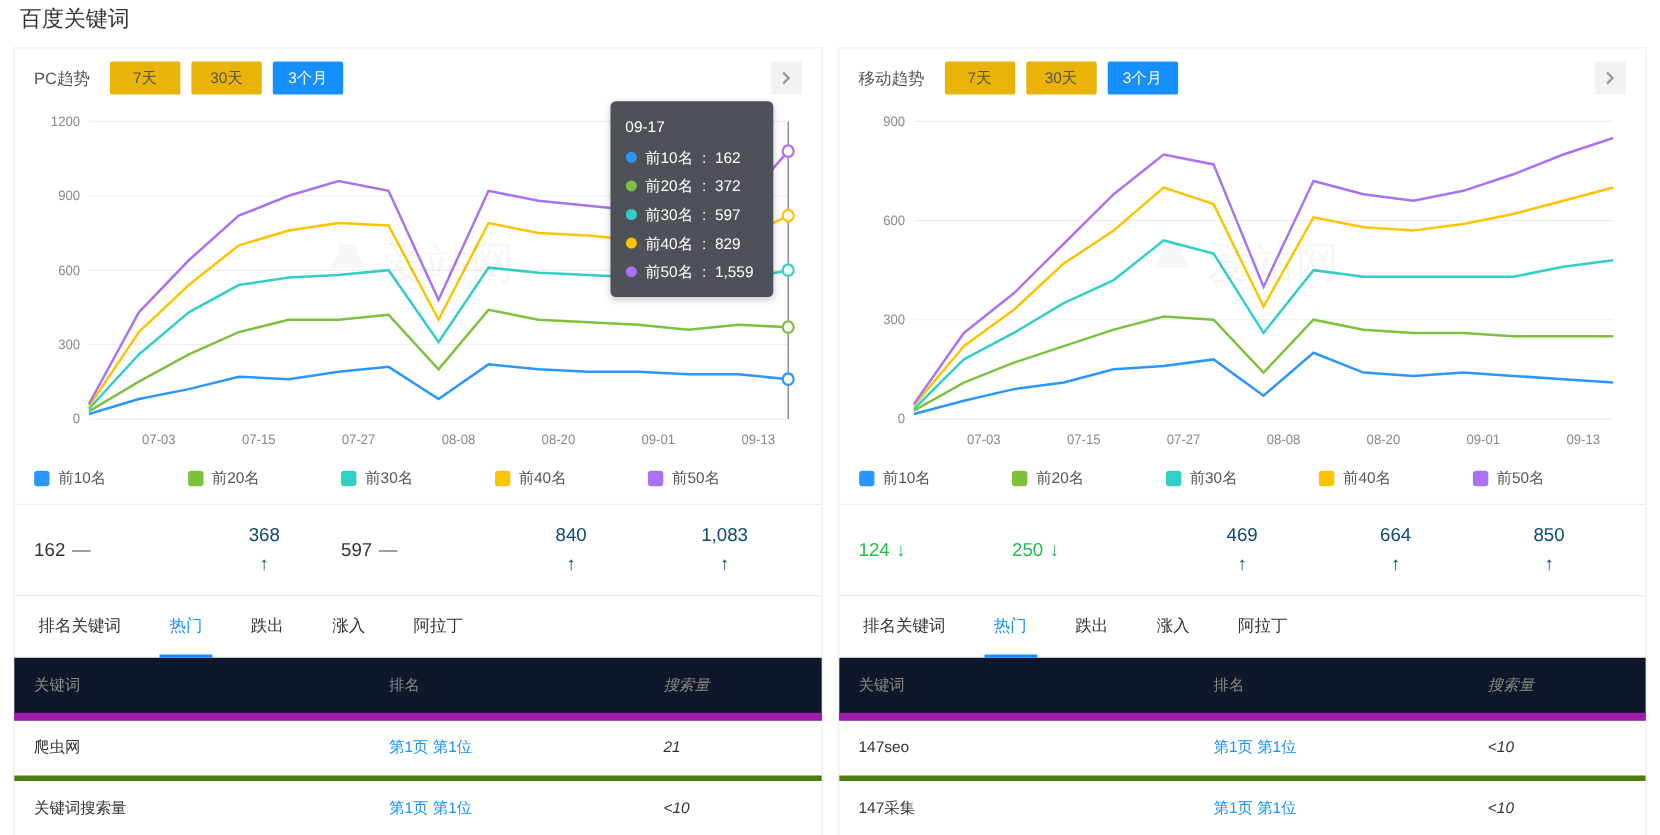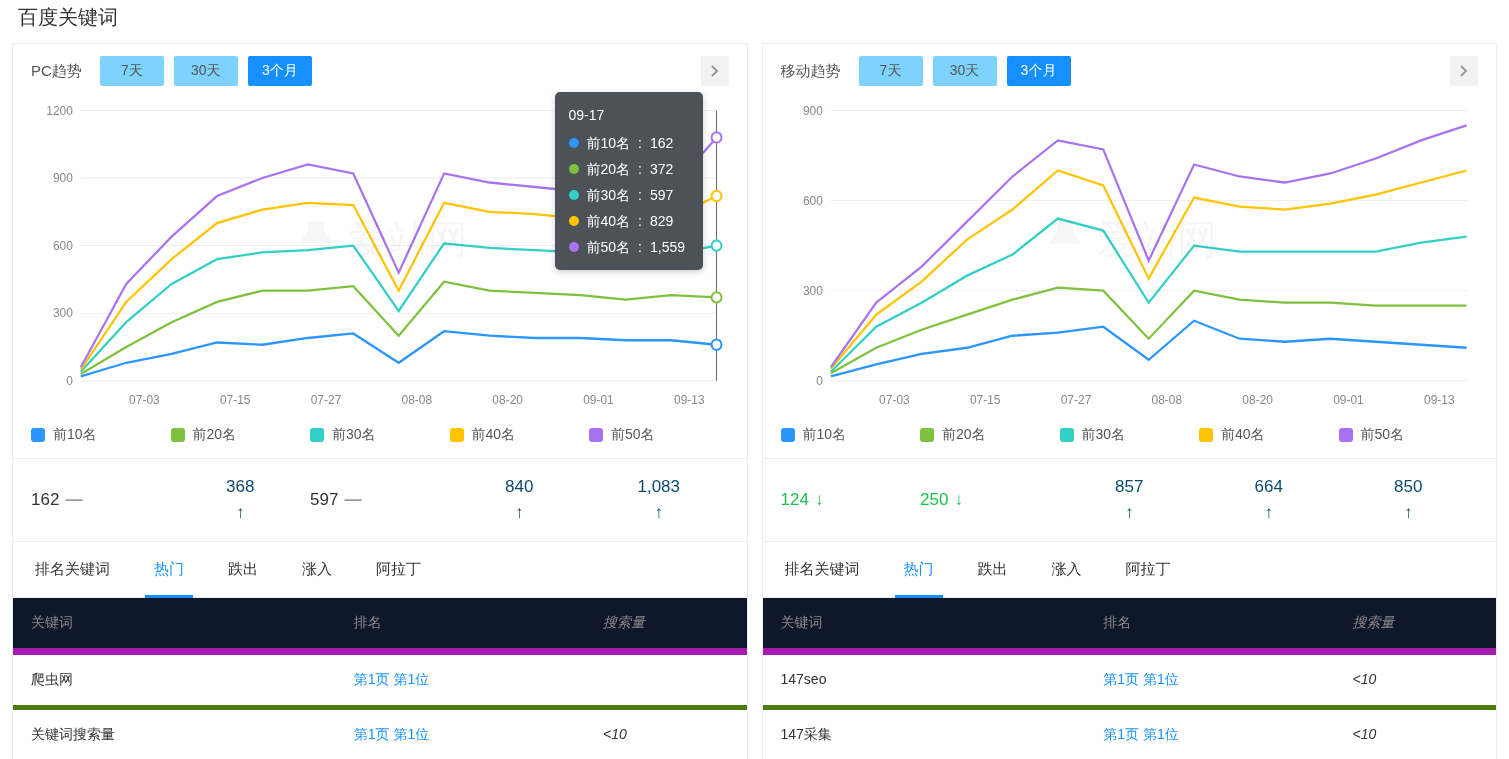--- a/index.html
+++ b/index.html
@@ -2,21 +2,21 @@
 <html><head>
 <meta charset="utf-8">
 <style>
   * { box-sizing: border-box; margin: 0; padding: 0; }
   body { font-family: "Microsoft YaHei", Arial, sans-serif; font-size: 14px; color: #333; background: #fff; width: 1509px; }
   .page-title { font-size: 20px; font-weight: 500; padding: 4px 18px 12px; color: #333; }
   .panels { display: flex; gap: 14px; padding: 0 12px 20px 12px; }
   .panel { flex: 1; border: 1px solid #eee; background: #fff; }
   .panel-header { display: flex; align-items: center; padding: 12px 18px 6px; gap: 10px; }
   .panel-label { font-size: 15px; color: #555; margin-right: 8px; }
-  .period-btn { display:inline-flex; align-items:center; justify-content:center; height: 30px; min-width: 64px; padding: 0 14px; background:#7dd3fc; border: none; border-radius: 2px; color:#555; font-size:14px; cursor:pointer; }
+  .period-btn { display:inline-flex; align-items:center; justify-content:center; height: 30px; min-width: 64px; padding: 0 14px; background:#eab308; border: none; border-radius: 2px; color:#555; font-size:14px; cursor:pointer; }
   .period-btn.active { background:#1690ff; color:#fff; }
   .nav-arrow { margin-left:auto; width:28px; height:30px; background:#f2f2f2; border:none; display:flex; align-items:center; justify-content:center; color:#999; cursor:pointer; }
   .chart-box { position:relative; height: 320px; padding: 8px 18px 0 18px; }
   svg.chart { width:100%; height:100%; display:block; }
   .gridline { stroke:#eee; stroke-width:1; }
   .series { fill:none; stroke-width:2.2; }
   .annotation-box { position:absolute; top:20px; left:128px; border:4px solid #ff2a2a; padding:6px 14px; background:#fff; }
   .annotation-box span { color:#ff2a2a; font-size:26px; font-weight:500; letter-spacing:1px; }
   .tooltip { position:absolute; top:0px; right:44px; background:#4c5258; color:#fff; border-radius:5px; padding:10px 14px; font-size:14px; line-height:26px; min-width:148px; box-shadow:0 2px 6px rgba(0,0,0,.2); }
   .tooltip .tt-date { margin-bottom:2px; }
@@ -164,20 +164,21 @@
       <div class="tab">阿拉丁</div>
     </div>
     <div class="th-row">
       <div class="th col1">关键词</div>
       <div class="th col2">排名</div>
       <div class="th col3">搜索量</div>
     </div>
     <div class="data-row">
       <div class="td col1">爬虫网</div>
       <div class="td col2 rank-link">第1页 第1位</div>
+      <div class="td col3">21</div>
     </div>
     <div class="data-row">
       <div class="td col1">关键词搜索量</div>
       <div class="td col2 rank-link">第1页 第1位</div>
       <div class="td col3">&lt;10</div>
     </div>
   </div>
 
   <div class="panel">
     <div class="panel-header">
@@ -246,21 +247,21 @@
     <div class="stats-row">
       <div class="stats-col trend-down">
           <span>124</span>
           <span class="arrow">↓</span>
         </div>
       <div class="stats-col trend-down">
           <span>250</span>
           <span class="arrow">↓</span>
         </div>
       <div class="stats-col trend-up">
-          <span>857</span>
+          <span>469</span>
           <span class="arrow">↑</span>
         </div>
       <div class="stats-col trend-up">
           <span>664</span>
           <span class="arrow">↑</span>
         </div>
       <div class="stats-col trend-up">
           <span>850</span>
           <span class="arrow">↑</span>
         </div>

